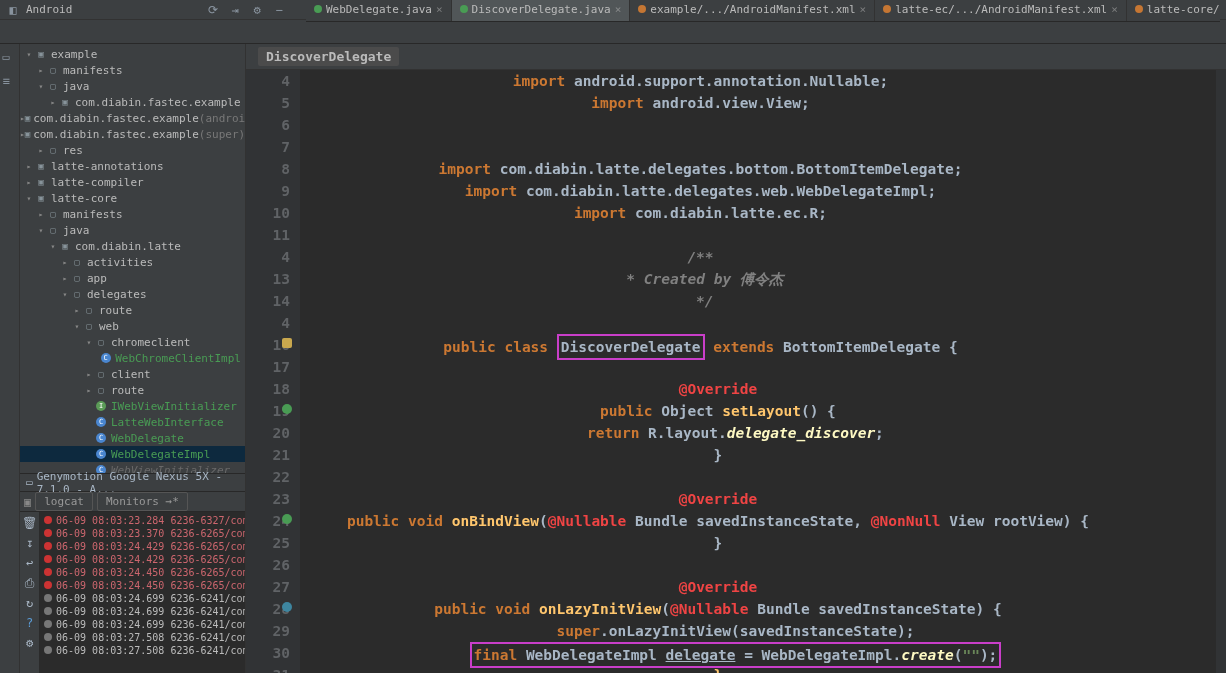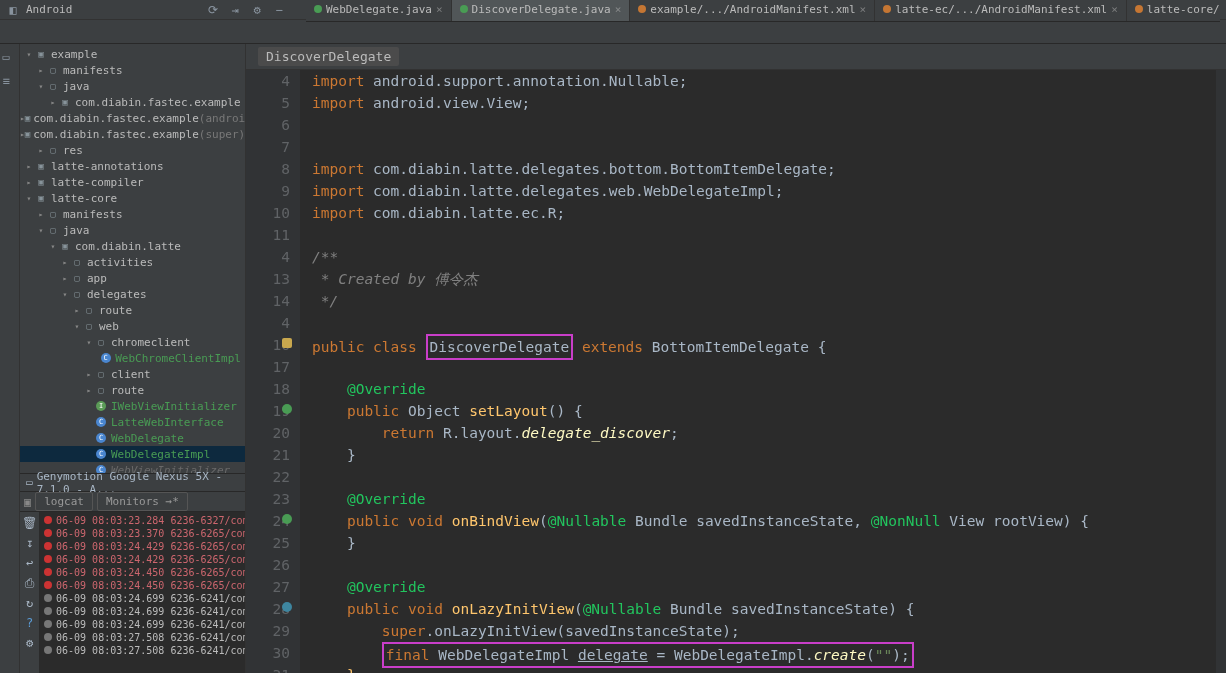--- a/index.html
+++ b/index.html
@@ -42,36 +42,36 @@
 .device-row { height: 18px; background: #3c3f41; display: flex; align-items: center; padding: 0 6px; font-size: 11px; border-bottom: 1px solid #282828; }
 .log-tabs { height: 20px; background: #3c3f41; display: flex; align-items: center; gap: 4px; padding: 0 4px; border-bottom: 1px solid #282828; }
 .log-tab { padding: 2px 8px; font-size: 11px; color: #999; border: 1px solid #555; border-radius: 2px; cursor: pointer; }
 .log-rail { width: 20px; background: #3c3f41; display: flex; flex-direction: column; align-items: center; gap: 6px; padding-top: 4px; border-right: 1px solid #2b2b2b; }
 .log-body { flex: 1; display: flex; overflow: hidden; }
 .log-lines { flex: 1; overflow: auto; padding: 2px 4px; font-size: 10px; line-height: 13px; color: #bbbbbb; }
 .log-line { white-space: nowrap; }
 .log-line.error { color: #cc666e; }
 .log-dot { width: 8px; height: 8px; border-radius: 50%; background: #cc3333; display: inline-block; margin-right: 4px; }
 
-.editor { flex: 1; background: #2b2b2b; display: flex; flex-direction: column; position: relative; overflow: hidden; }
+.editor { flex: 1; background: #2b2b2b; display: flex; flex-direction: column; position: relative; overflow: hidden; font-weight: bold; }
 .breadcrumb-bar { height: 26px; background: #3c3f41; display: flex; align-items: center; padding: 0 12px; font-size: 13px; color: #bbbbbb; border-bottom: 1px solid #323232; }
 .breadcrumb-label { background: #4b4b4b; padding: 2px 8px; border-radius: 2px; font-family: monospace; }
 .code-area { flex: 1; display: flex; overflow: auto; font-family: "Consolas", "Monaco", monospace; font-size: 14.5px; line-height: 22px; }
 .gutter { width: 54px; text-align: right; padding-right: 10px; color: #606366; user-select: none; flex-shrink: 0; background: #313335; }
 .gutter-line { height: 22px; position: relative; }
 .gutter-mark { position: absolute; right: -2px; top: 4px; width: 10px; height: 10px; }
 .gm-green { background: #499c54; border-radius: 50%; }
 .gm-blue { background: #3e86a0; border-radius: 50%; }
 .gm-yellow { background: #c9a84e; border-radius: 2px; }
-.code { padding-left: 12px; white-space: pre; }
+.code { padding-left: 12px; white-space: pre; text-align: center; }
 .code-line { height: 22px; }
 .kw { color: #cc7832; }
 .str { color: #6a8759; }
 .cmt { color: #808080; font-style: italic; }
-.ann { color: #22c55e; }
+.ann { color: #ef4444; }
 .field { color: #fef9c3; font-style: italic; }
 .method { color: #ffc66d; }
 .box-highlight { border: 2px solid #c93ec9; padding: 0 2px; display: inline-block; }
 
 .scrollbar-right { position: absolute; right: 0; top: 26px; bottom: 0; width: 10px; background: #313335; }
 </style>
 </head>
 <body>
 
 <div class="topbar">

